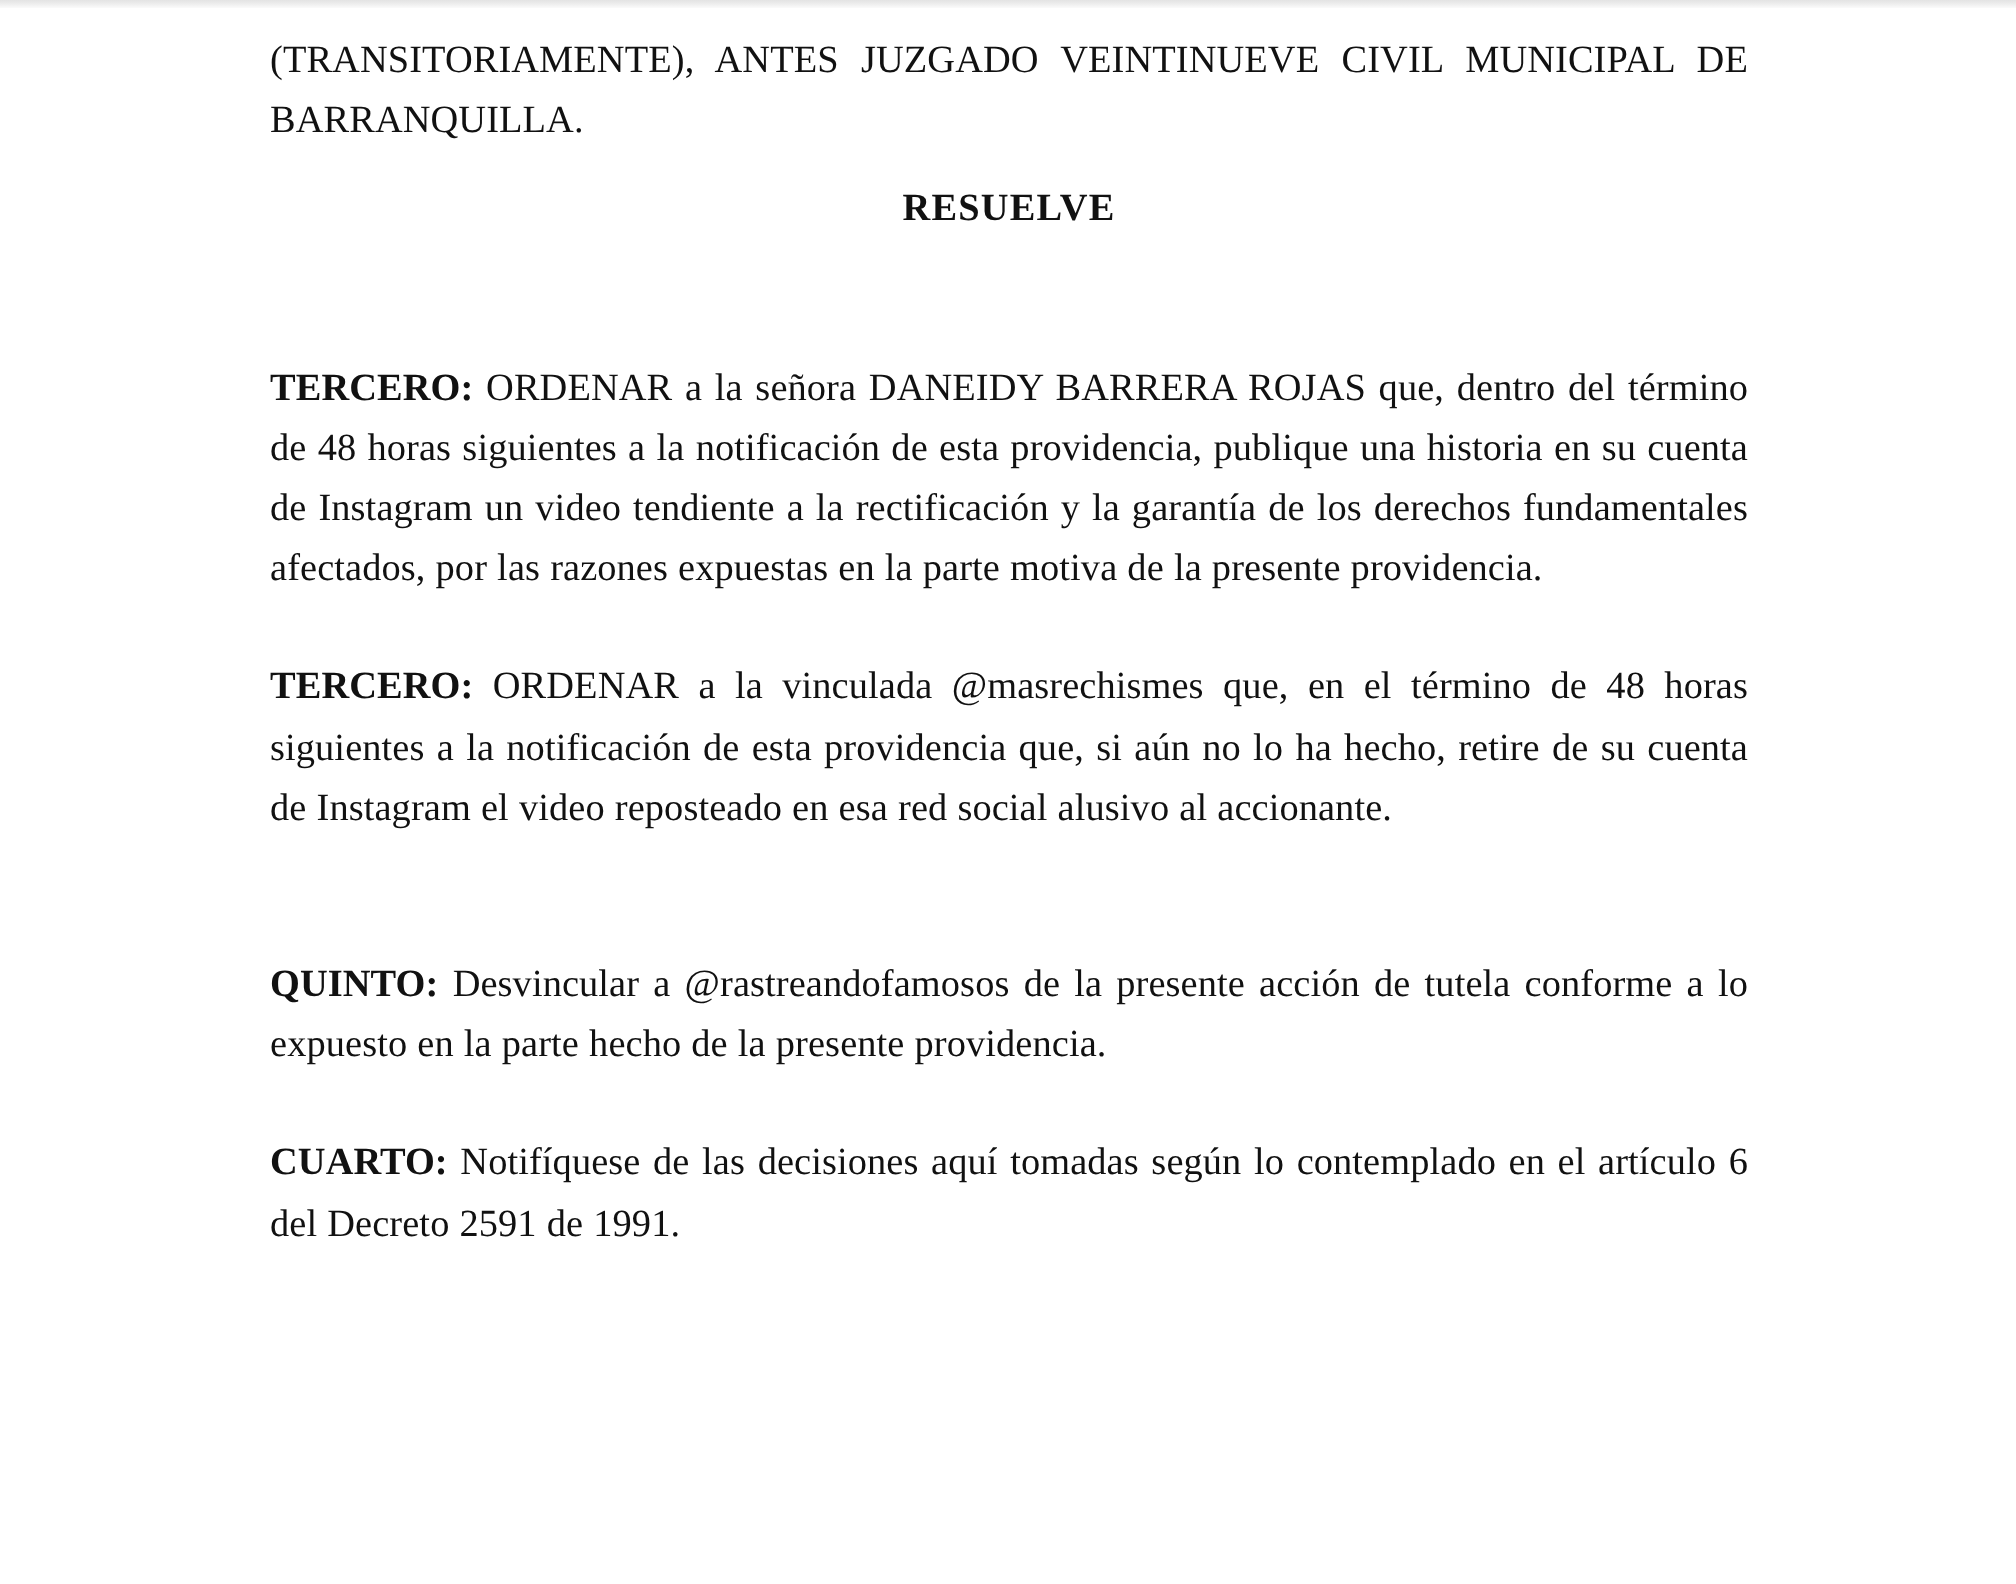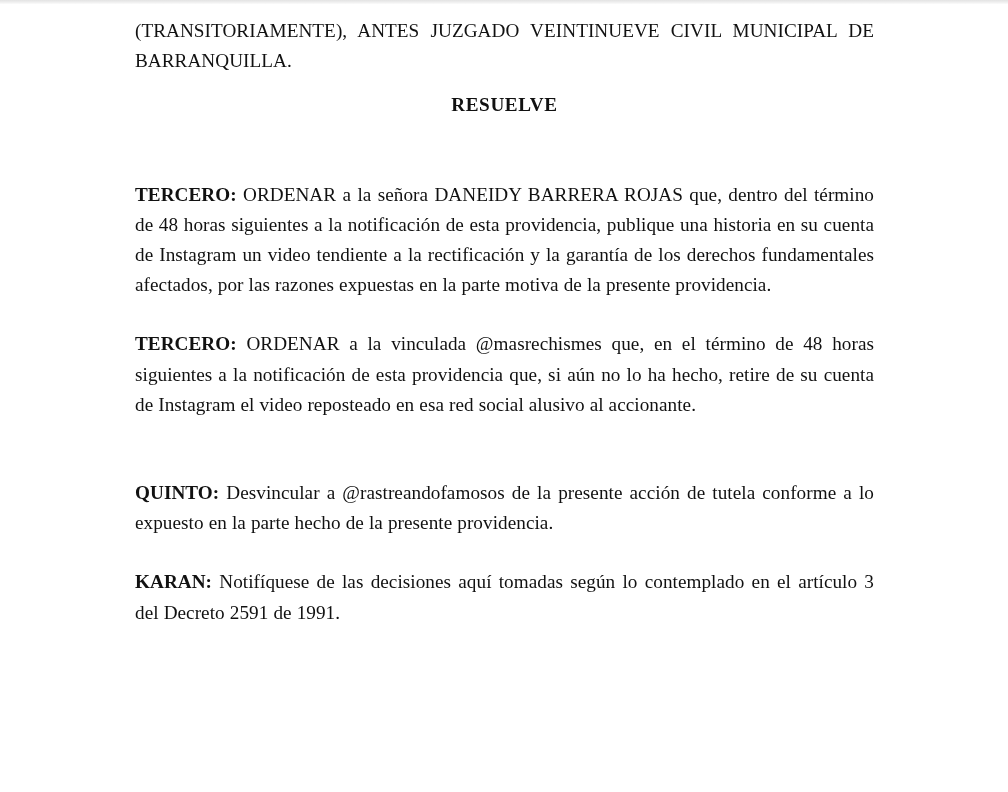--- a/index.html
+++ b/index.html
@@ -94,17 +94,17 @@
   <div class="gap-md"></div>
 
   <p class="para">
     <span class="section-label">QUINTO: </span>
     <span>Desvincular a @rastreandofamosos de la presente acción de tutela conforme a lo expuesto en la parte hecho de la presente providencia.</span>
   </p>
 
   <div class="gap-md"></div>
 
   <p class="para">
-    <span class="section-label">KARAN: </span>
-    <span>Notifíquese de las decisiones aquí tomadas según lo contemplado en el artículo 3 del Decreto 2591 de 1991.</span>
+    <span class="section-label">CUARTO: </span>
+    <span>Notifíquese de las decisiones aquí tomadas según lo contemplado en el artículo 6 del Decreto 2591 de 1991.</span>
   </p>
 
 </div>
 
 </body></html>

